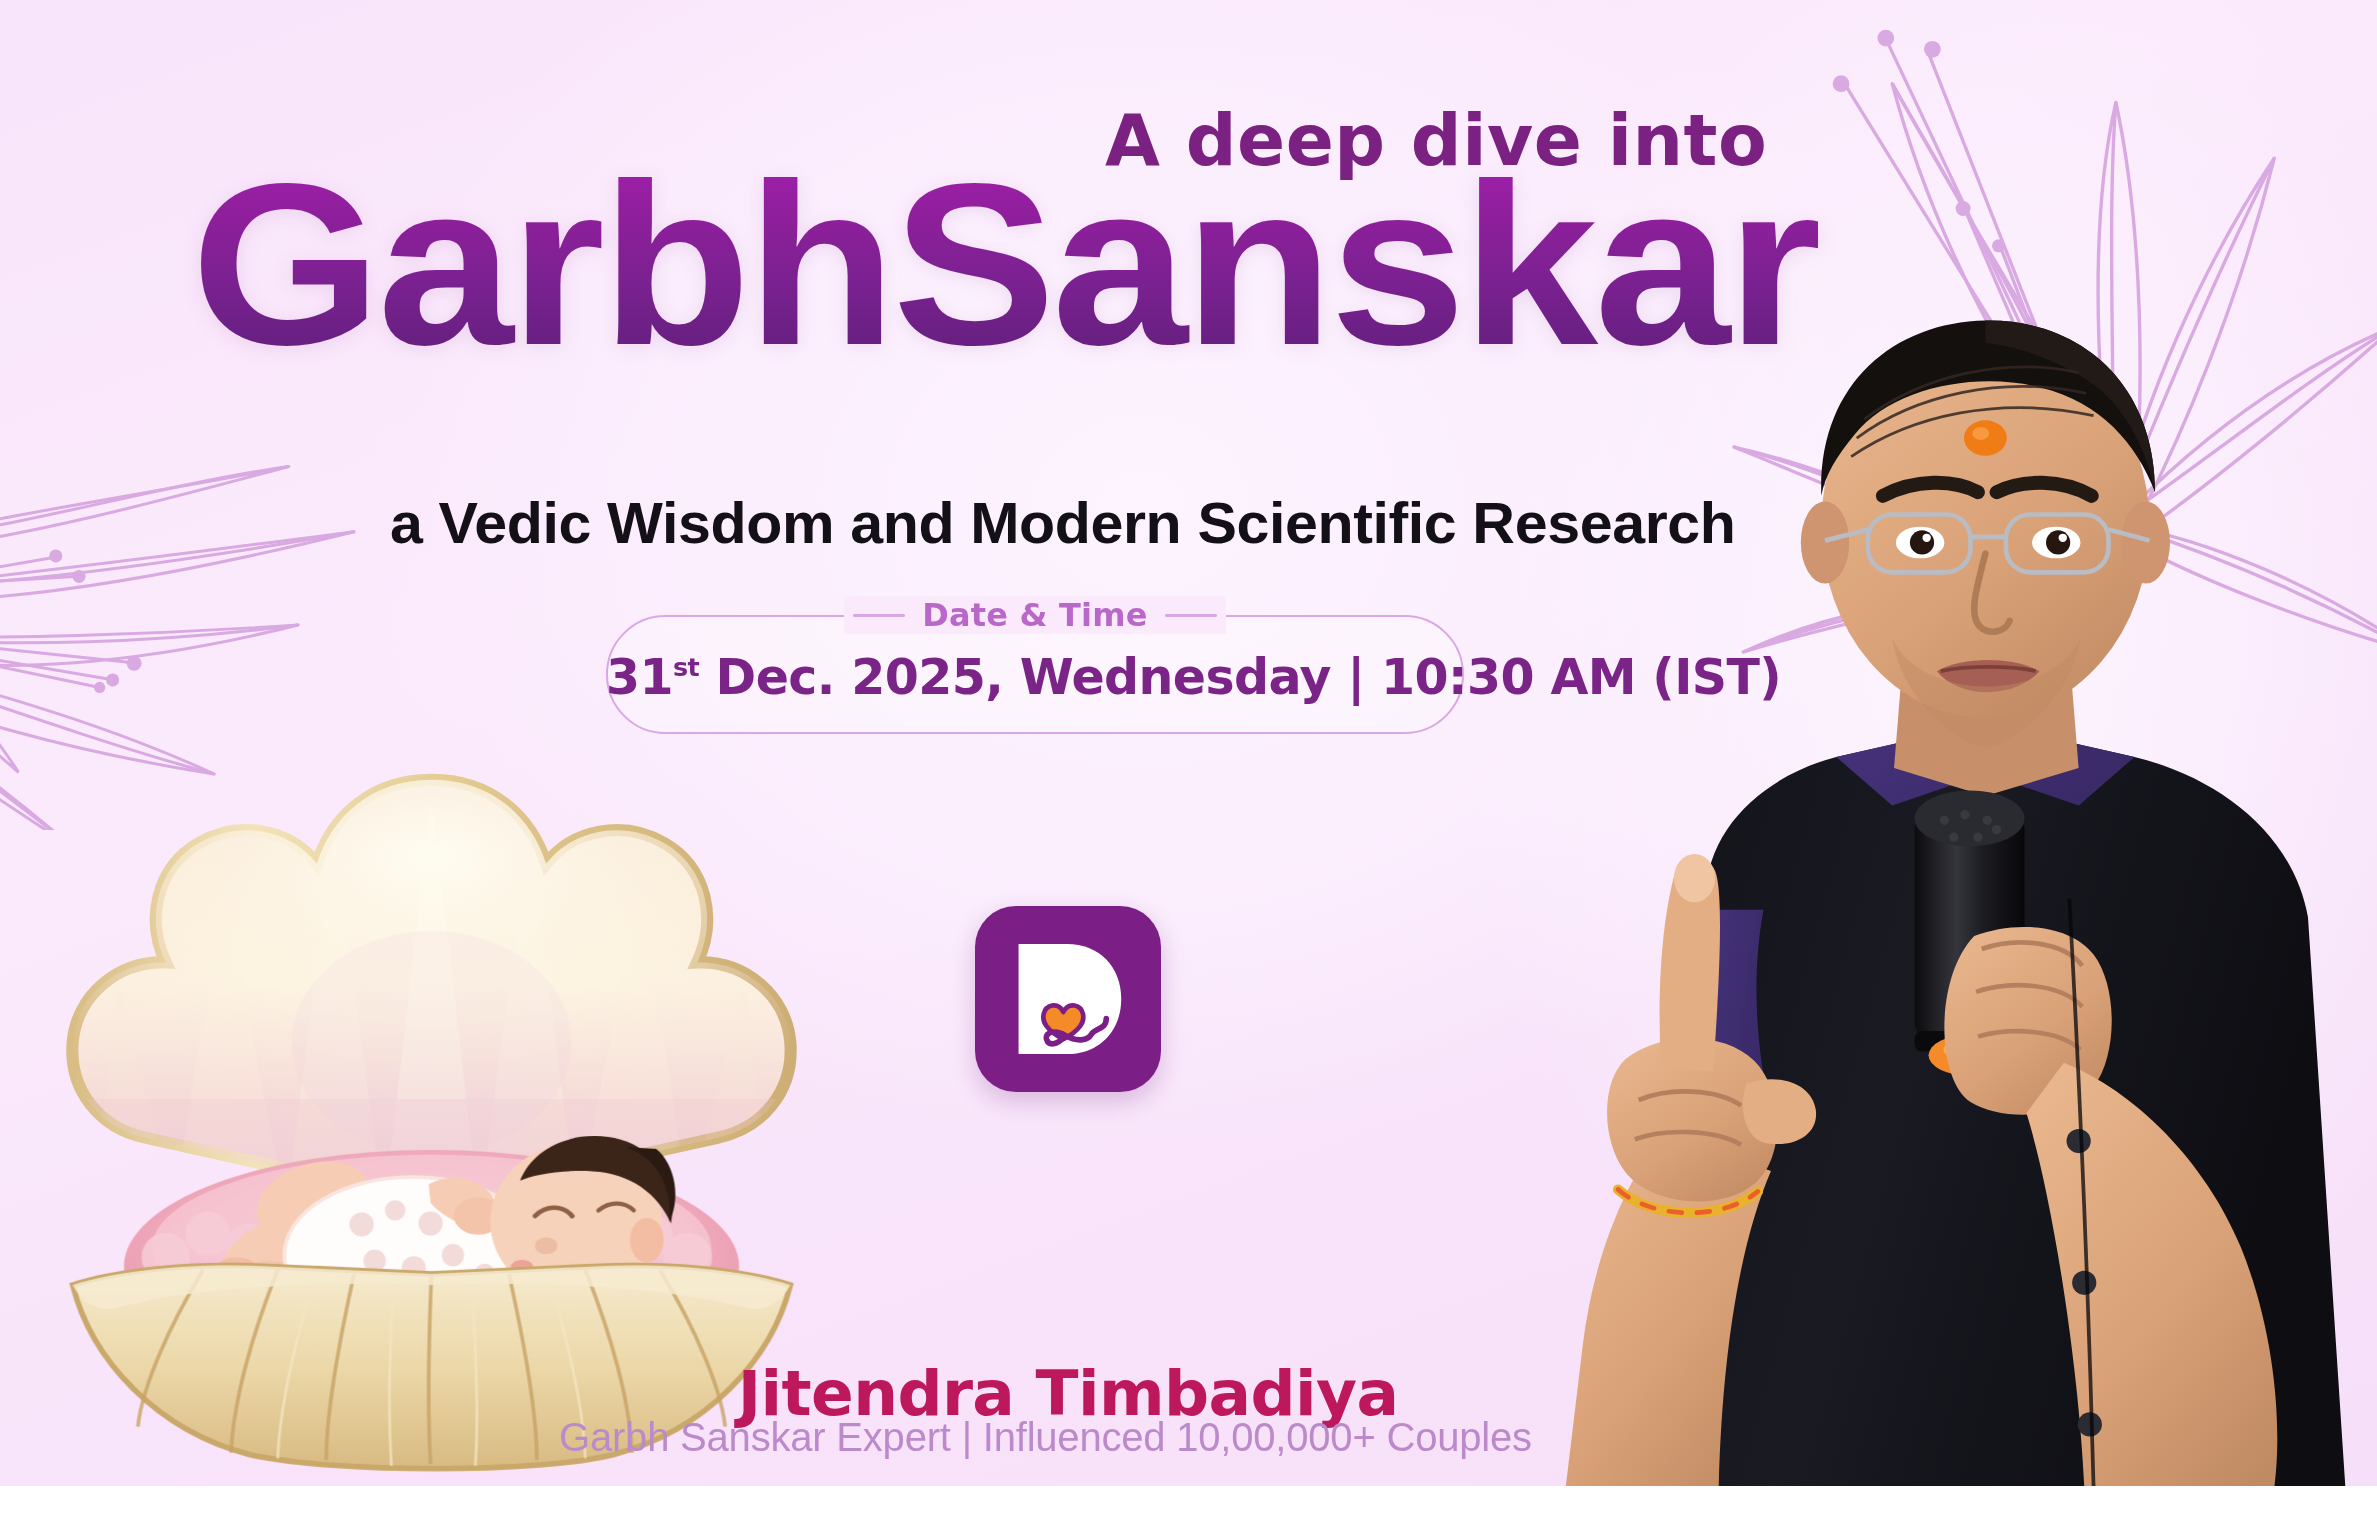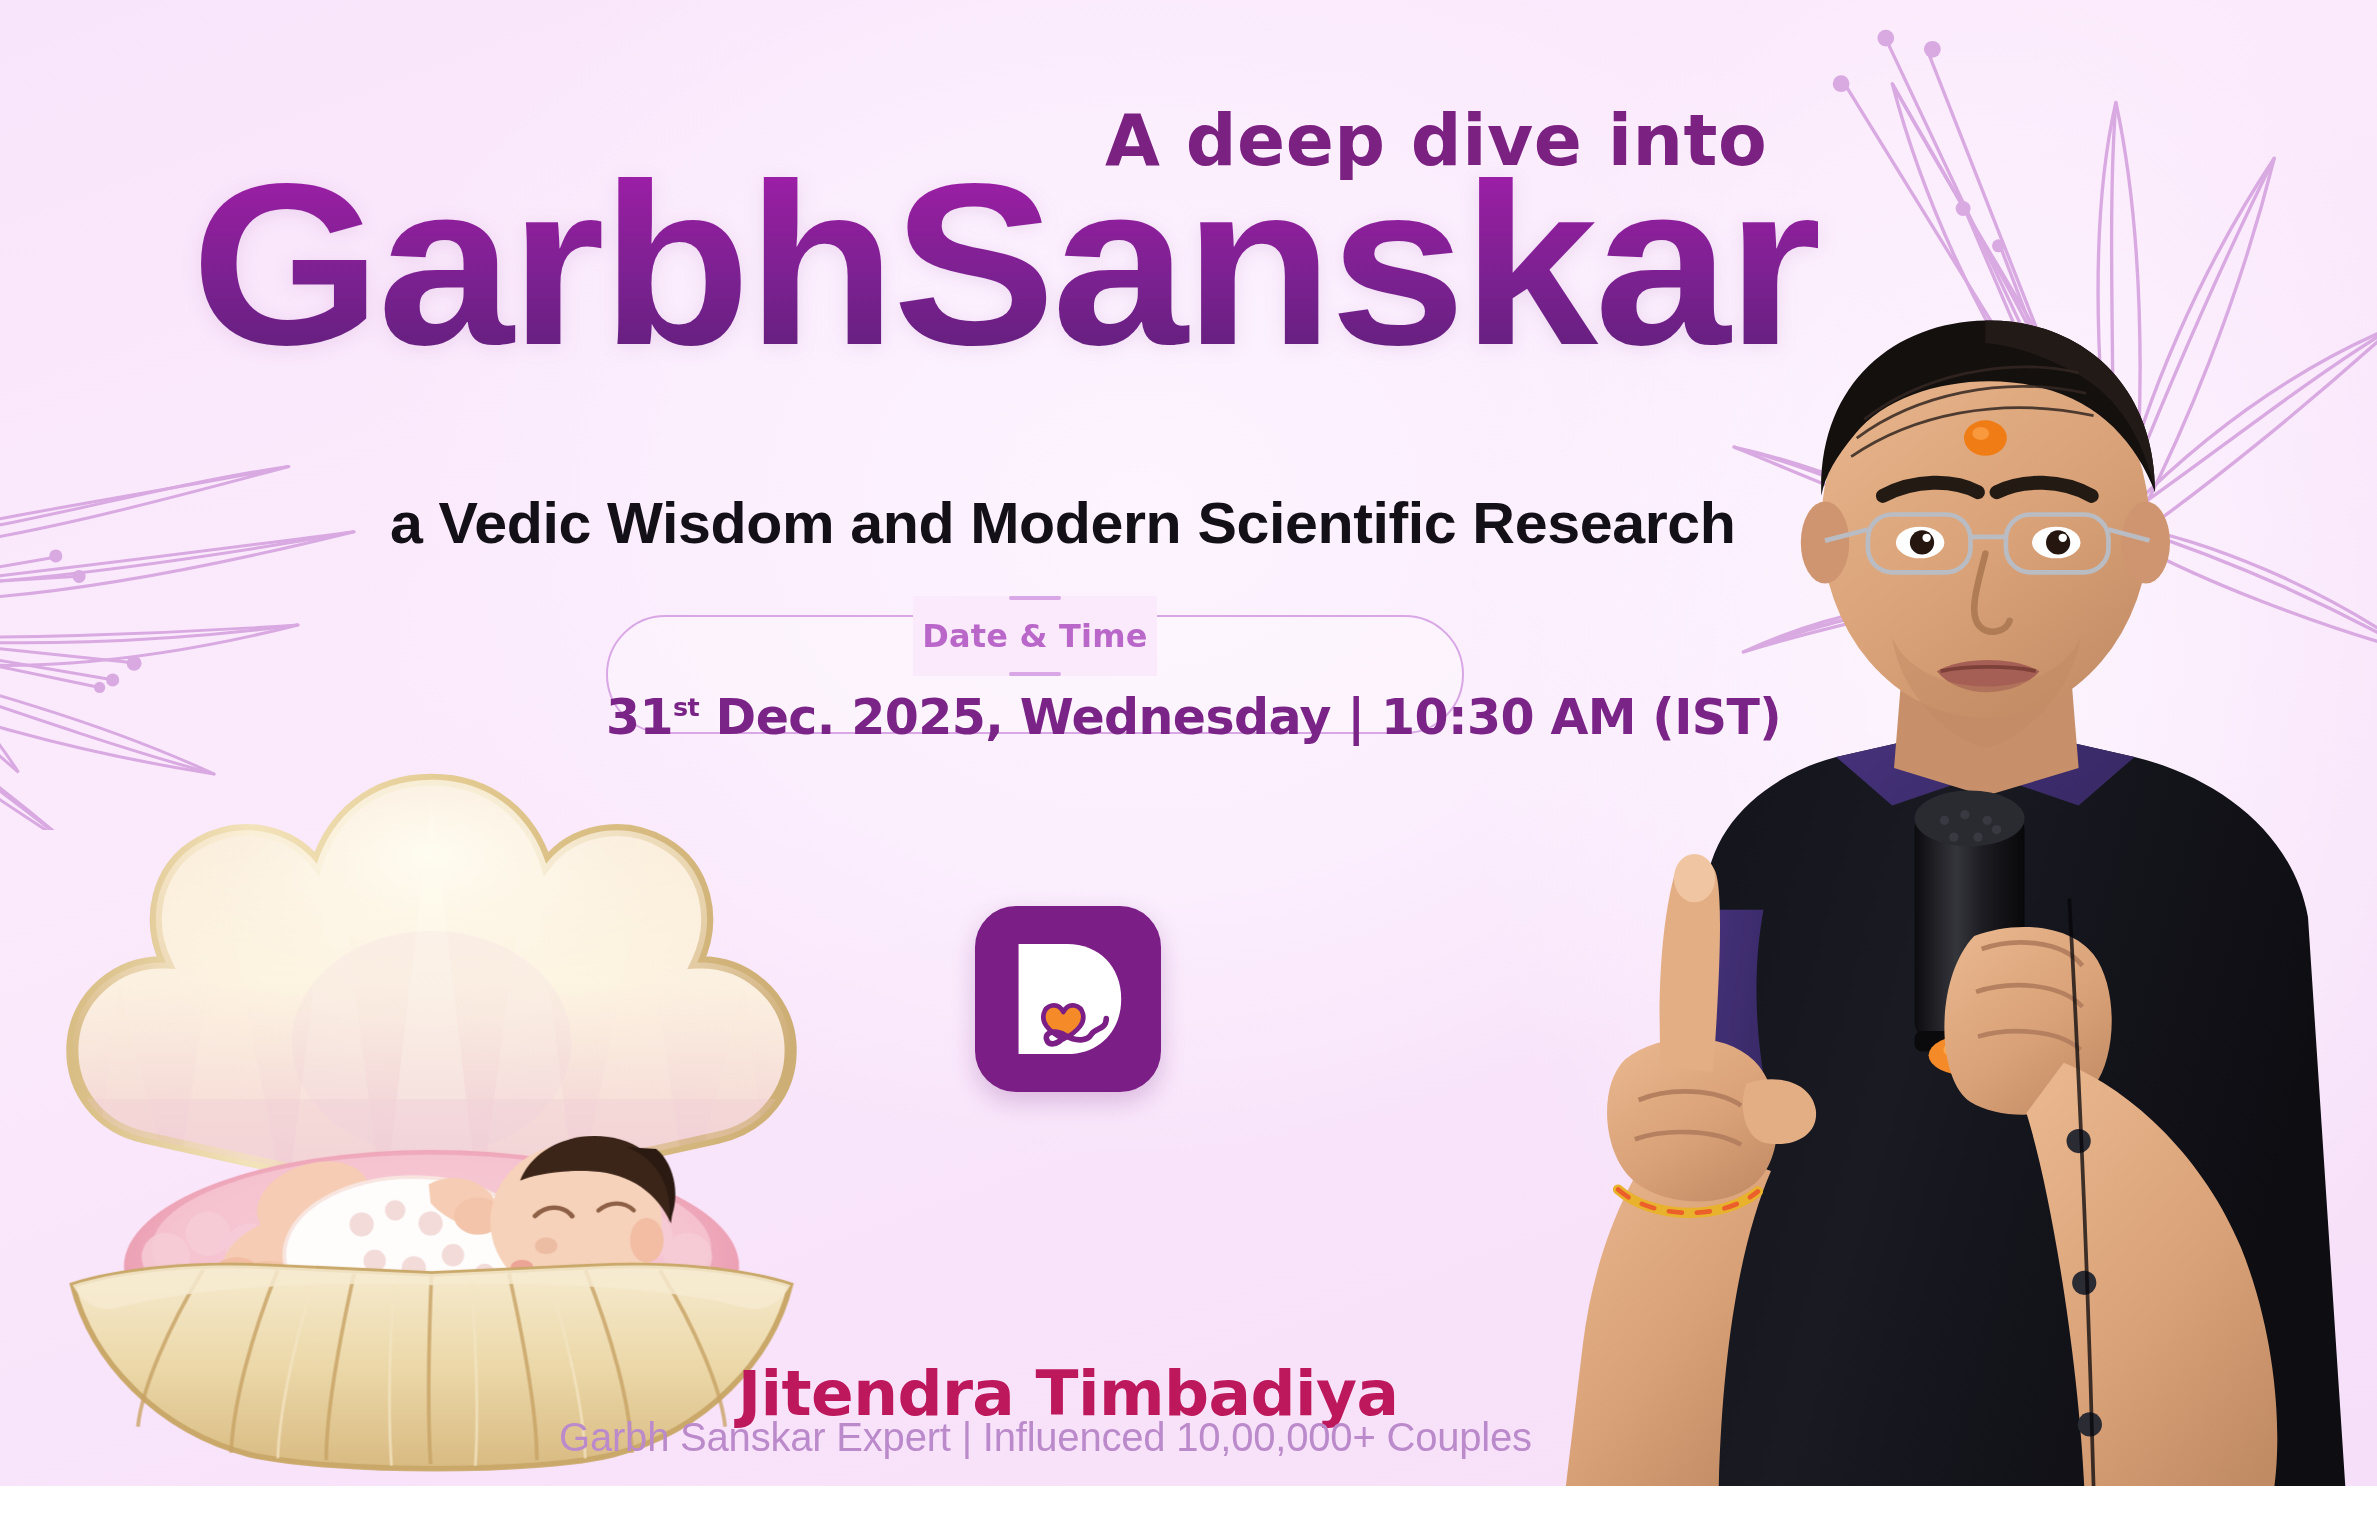--- a/index.html
+++ b/index.html
@@ -100,21 +100,20 @@
   .datetime-legend {
     position: absolute;
     left: 50%; top: -18.6px;
     transform: translateX(-50%);
     display: flex;
     align-items: center;
     gap: 17px;
     padding: 0 9.3px;
     background: #faeafc;
     white-space: nowrap;
-    flex-direction: column;
   }
   .legend-rule {
     width: 52px; height: 3.7px;
     background: #d9a7e6;
     border-radius: 1.9px;
   }
   .legend-text {
     font-size: 32px;
     font-weight: 700;
     color: #b968c9;
@@ -125,21 +124,20 @@
     position: absolute;
     left: 0; right: 0; top: 50%;
     transform: translateY(-46%);
     text-align: center;
     font-size: 49px;
     font-weight: 700;
     color: #7b2487;
     letter-spacing: -0.6px;
     white-space: nowrap;
     font-family: "DejaVu Sans", sans-serif;
-    margin-top: 40px;
   }
   .datetime-value sup {
     font-size: 0.52em;
     vertical-align: super;
     line-height: 0;
   }
 
   
   .logo-badge {
     position: absolute;

